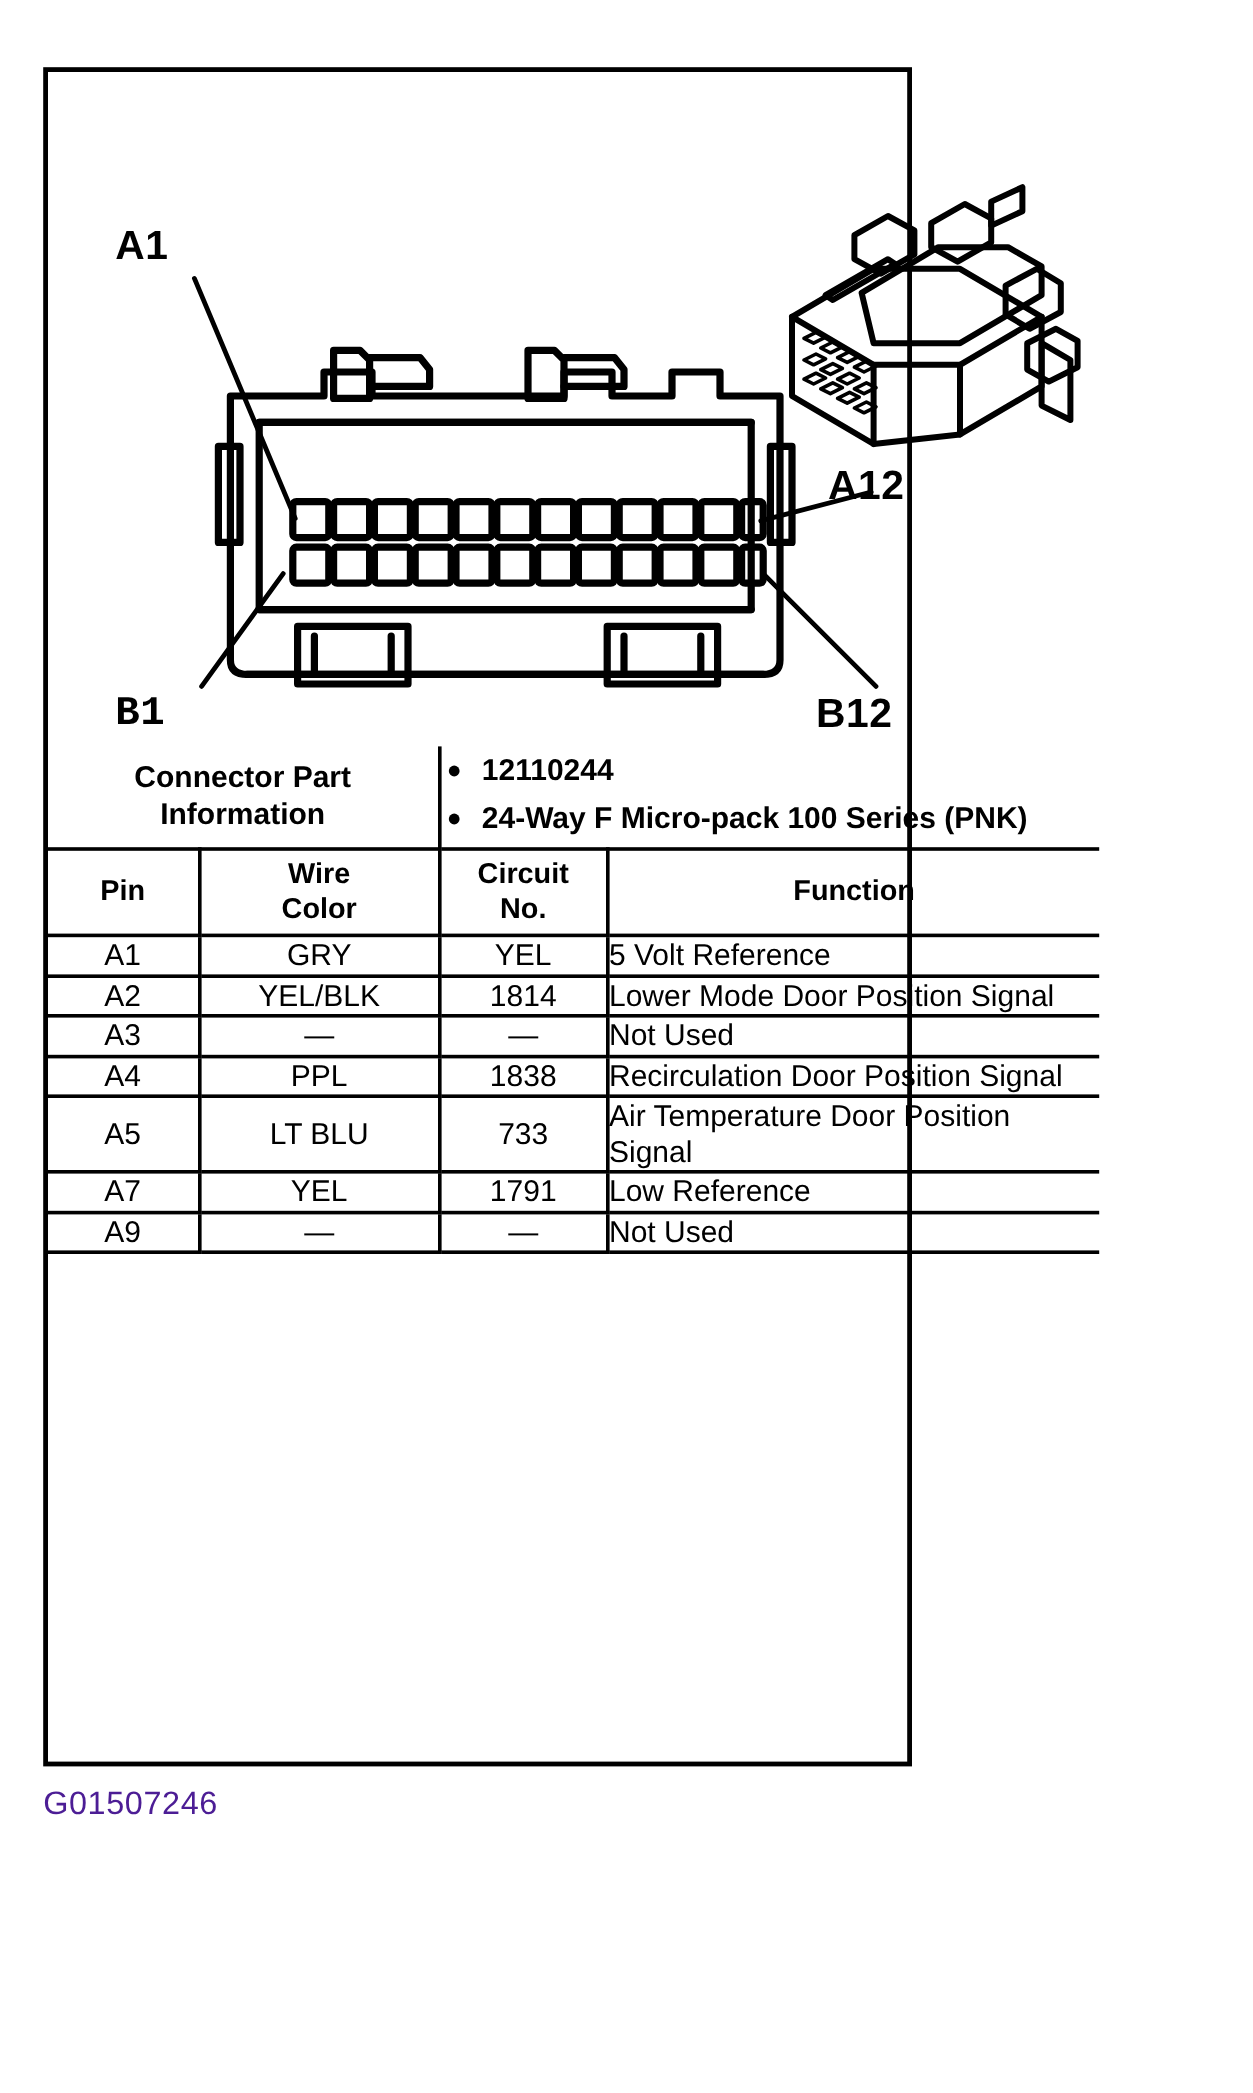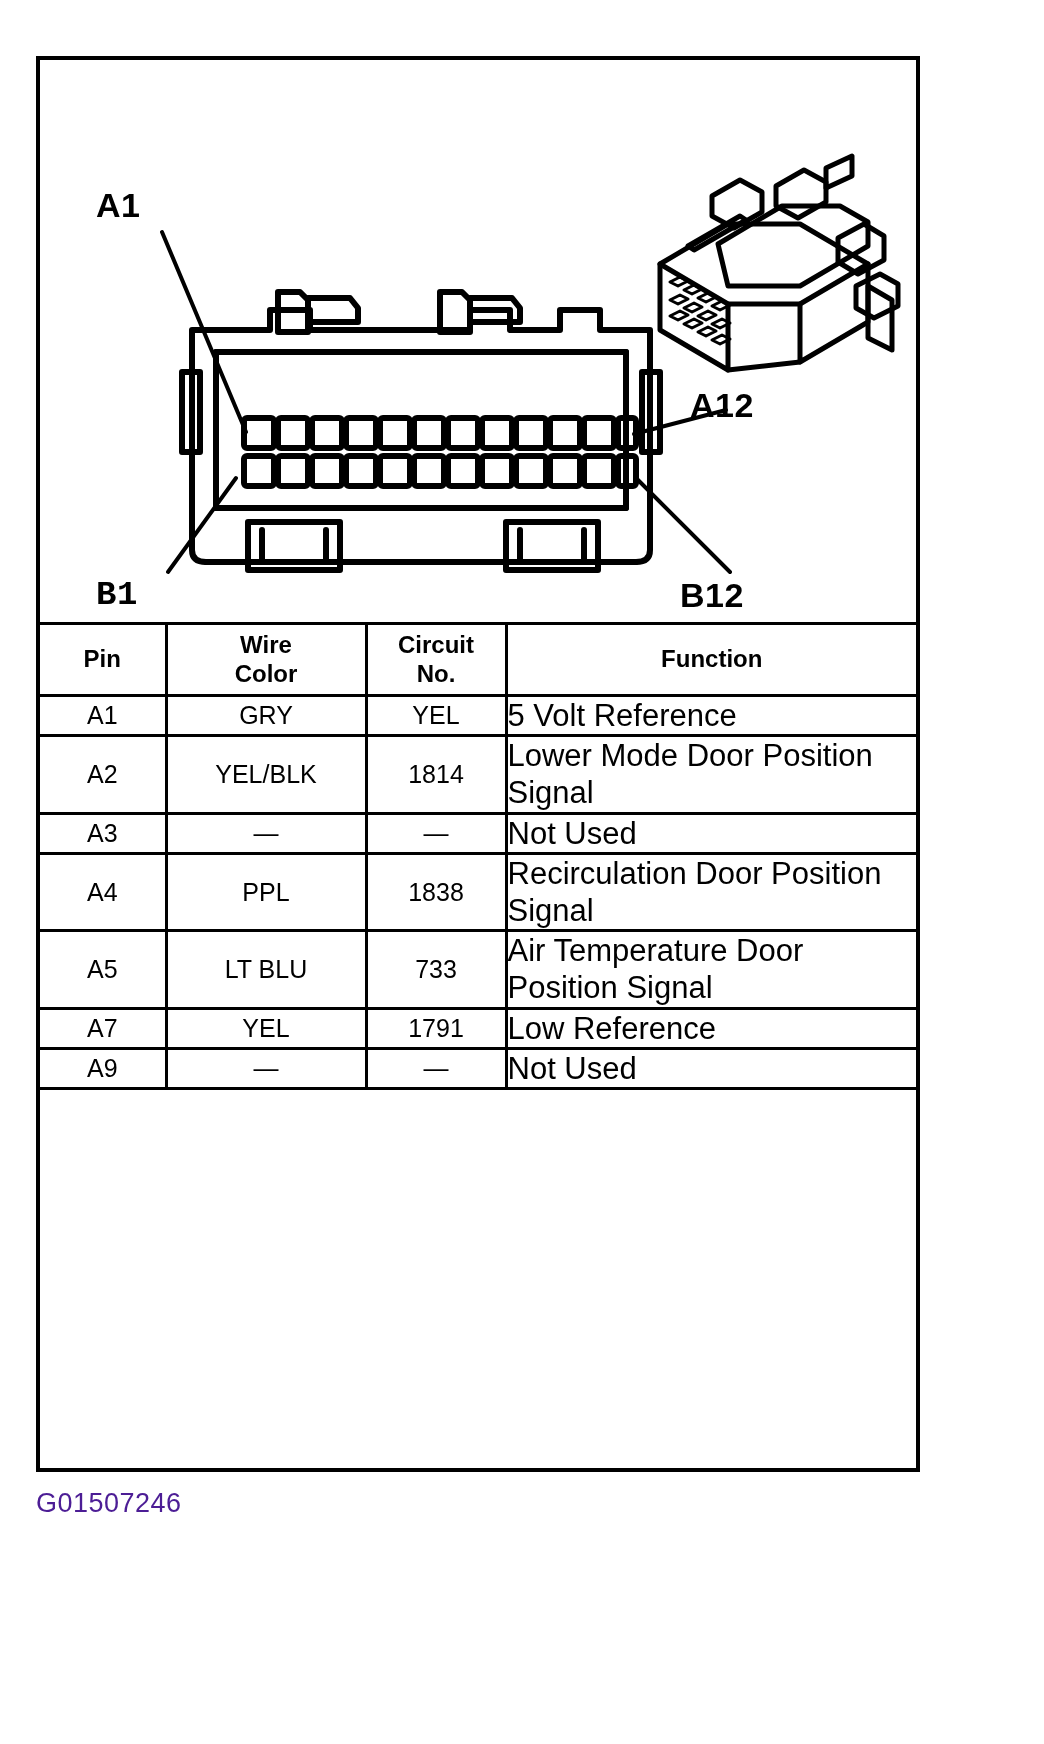--- a/index.html
+++ b/index.html
@@ -21,21 +21,21 @@
     position: absolute;
     left: 0; top: 0;
     width: 1044px;
     height: 1744px;
   }
 
   #doc-frame {
     position: absolute;
     left: 36px;
     top: 56px;
-    width: 884px;
+    width: 724px;
     height: 1416px;
     border: 4px solid #000;
     box-sizing: border-box;
     background: #fff;
   }
 
   
   #illustration {
     position: absolute;
     left: 0;
@@ -139,21 +139,21 @@
 
   
   .cell-pin, .cell-color, .cell-circ {
     text-align: center;
     font-size: 25px;
     padding: 9px 4px;
     line-height: 1.22;
   }
   .cell-func {
     text-align: left;
-    font-size: 31px;
+    font-size: 25px;
     padding: 9px 6px 9px 12px;
     line-height: 1.2;
   }
   .dash {
     font-size: 25px;
     letter-spacing: 0;
   }
 
   
   #fig-code {
@@ -316,20 +316,32 @@
 
     <table id="conn-table">
       <colgroup>
         <col class="c-pin">
           <col class="c-color">
           <col class="c-circ">
           <col class="c-func">
       </colgroup>
       <tbody>
 
+        <tr class="first-row">
+          <td class="cpi-title no-left" colspan="2">
+            <div>Connector Part</div>
+            <div>Information</div>
+          </td>
+          <td class="cpi-body no-right" colspan="2">
+            <ul>
+              <li>12110244</li>
+              <li>24-Way F Micro-pack 100 Series (PNK)</li>
+            </ul>
+          </td>
+        </tr>
 
         <tr>
           <td class="col-head no-left">
             <div>Pin</div>
           </td>
           <td class="col-head">
             <div>Wire</div>
             <div>Color</div>
           </td>
           <td class="col-head">

